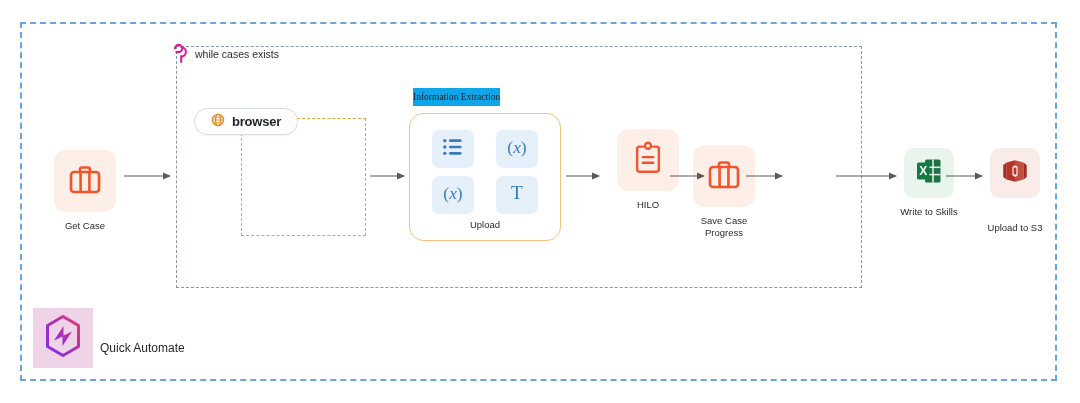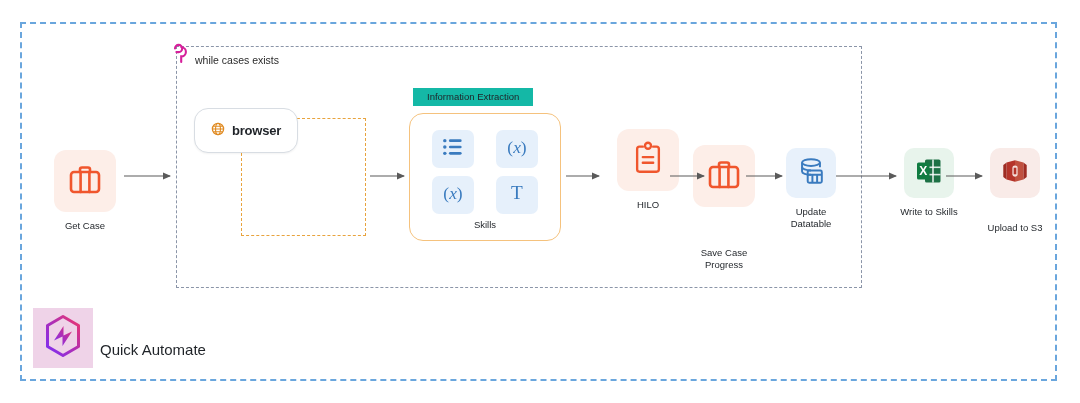--- a/index.html
+++ b/index.html
@@ -30,21 +30,21 @@
     position: absolute;
     left: 176px; top: 46px;
     width: 686px; height: 242px;
     border: 1.5px dashed #8b95a8;
     box-sizing: border-box;
   }
   .loop-header {
     position: absolute;
     left: 170px; top: 43px;
     display: flex;
-    align-items: flex-end;
+    align-items: flex-start;
     gap: 5px;
     height: 22px;
   }
   .loop-icon { width: 20px; height: 22px; display: block; }
   .loop-label {
     font-size: 10.5px;
     color: #2b2b2b;
     white-space: nowrap;
     line-height: 1;
     padding-top: 6px;
@@ -77,21 +77,21 @@
   
   .bg-peach  { background: #fdeee8; }
   .bg-orange-light { background: #fdf0e2; }
   .bg-blue-light { background: #e8f1fb; }
   .bg-green-light { background: #e8f4ec; }
   .bg-red-light { background: #f9ebe8; }
   
   .browser-pill {
     position: absolute;
     left: 194px; top: 108px;
-    height: 45px;
+    height: 27px;
     padding: 0 16px;
     background: #ffffff;
     border: 1px solid #d8dde3;
     border-radius: 14px;
     display: flex;
     align-items: center;
     gap: 7px;
     box-sizing: border-box;
     box-shadow: 0 1px 2px rgba(0,0,0,0.05);
   }
@@ -119,26 +119,27 @@
     background: #ffffff;
     box-sizing: border-box;
     display: flex;
     flex-direction: column;
     align-items: center;
     justify-content: flex-start;
   }
   .skills-tag {
     position: absolute;
     left: 413px; top: 88px;
-    background: #14b8a6;
-    padding: 3px 14px;
+    background: #0ea5e9;
+    padding: 3px 0;
     font-size: 9.5px;
     color: #1f2328;
     line-height: 12px;
     white-space: nowrap;
+    font-family: Liberation Serif, serif;
   }
   .skills-grid {
     margin-top: 16px;
     display: grid;
     grid-template-columns: 42px 42px;
     grid-template-rows: 38px 38px;
     gap: 8px 22px;
   }
   .skill-tile {
     background: #e6f0fb;
@@ -160,21 +161,21 @@
     left: 33px; top: 308px;
     width: 60px; height: 60px;
     background: #efd3e8;
     display: flex;
     align-items: center;
     justify-content: center;
   }
   .qa-label {
     position: absolute;
     left: 100px; top: 341px;
-    font-size: 15px;
+    font-size: 12px;
     color: #1f2328;
     white-space: nowrap;
   }
 </style>
 </head>
 <body>
 
 <div id="canvas">
 
   <div class="outer-boundary"></div>
@@ -239,21 +240,21 @@
         </span>
       </div>
       <div class="skill-tile">
         <span>
           <svg width="24" height="22" viewBox="0 0 24 24">
             <text x="12" y="19" font-family="'Liberation Serif', serif" font-size="21" fill="#3a7bbf" text-anchor="middle">T</text>
           </svg>
         </span>
       </div>
     </div>
-    <div class="skills-caption">Skills</div>
+    <div class="skills-caption">Upload</div>
   </div>
 
   <div class="node" style="left:40px; top:150px;">
     <div class="node-tile bg-peach">
       <span>
         <svg width="34" height="34" viewBox="0 0 34 34">
           <g fill="none" stroke="#f0562d" stroke-width="2.6" stroke-linejoin="round" stroke-linecap="round">
             <rect x="3" y="10" width="28" height="20" rx="3"></rect>
             <path d="M12 10 V7.5 a2 2 0 0 1 2-2 h6 a2 2 0 0 1 2 2 V10"></path>
             <path d="M12.6 10 V30 M21.4 10 V30"></path>
@@ -273,56 +274,36 @@
             <path d="M10.5 6 H7 a2.5 2.5 0 0 0 -2.5 2.5 V30 a2.5 2.5 0 0 0 2.5 2.5 H25 a2.5 2.5 0 0 0 2.5 -2.5 V8.5 a2.5 2.5 0 0 0 -2.5 -2.5 H21.5"></path>
             <circle cx="16" cy="5" r="3.2"></circle>
             <path d="M10.5 17 H21.5 M10.5 23 H21.5"></path>
           </g>
         </svg>
       </span>
     </div>
     <div class="node-label">HILO</div>
   </div>
 
-  <div class="node" style="left:679px; top:145px;gap:32px;">
+  <div class="node" style="left:679px; top:145px;">
     <div class="node-tile bg-peach">
       <span>
         <svg width="34" height="34" viewBox="0 0 34 34">
           <g fill="none" stroke="#f0562d" stroke-width="2.6" stroke-linejoin="round" stroke-linecap="round">
             <rect x="3" y="10" width="28" height="20" rx="3"></rect>
             <path d="M12 10 V7.5 a2 2 0 0 1 2-2 h6 a2 2 0 0 1 2 2 V10"></path>
             <path d="M12.6 10 V30 M21.4 10 V30"></path>
           </g>
         </svg>
       </span>
     </div>
     <div class="node-label">Save Case
 Progress</div>
   </div>
 
-  <div class="node" style="left:766px; top:148px;">
-    <div class="node-tile sm bg-blue-light">
-      <span>
-        <svg width="32" height="32" viewBox="0 0 34 34">
-          <g fill="none" stroke="#3a7bbf" stroke-width="2.1">
-            <ellipse cx="17" cy="8" rx="9.5" ry="3.6"></ellipse>
-            <path d="M7.5 8 V17.5 c0 2 4.2 3.6 9.5 3.6"></path>
-            <path d="M26.5 8 V13"></path>
-            <path d="M7.5 12.8 c0 2 4.2 3.6 9.5 3.6"></path>
-          </g>
-          <g fill="none" stroke="#3a7bbf" stroke-width="2.1" stroke-linejoin="round">
-            <rect x="13.5" y="16.5" width="15" height="13" rx="1.6"></rect>
-            <path d="M13.5 21 H28.5 M18.5 21 V29.5 M23.5 21 V29.5"></path>
-          </g>
-        </svg>
-      </span>
-    </div>
-    <div class="node-label">Update
-Datatable</div>
-  </div>
 
   <div class="node" style="left:884px; top:148px;">
     <div class="node-tile sm bg-green-light">
       <span>
         <svg width="32" height="32" viewBox="0 0 32 32">
           <rect x="12" y="4.5" width="15.5" height="23" rx="1.6" fill="#1d7145"></rect>
           <rect x="12" y="11.5" width="15.5" height="1.6" fill="#ffffff" opacity="0.85"></rect>
           <rect x="12" y="18.8" width="15.5" height="1.6" fill="#ffffff" opacity="0.85"></rect>
           <rect x="19.2" y="4.5" width="1.6" height="23" fill="#ffffff" opacity="0.85"></rect>
           <rect x="4" y="7.5" width="12.5" height="17" rx="1.6" fill="#107c41"></rect>

